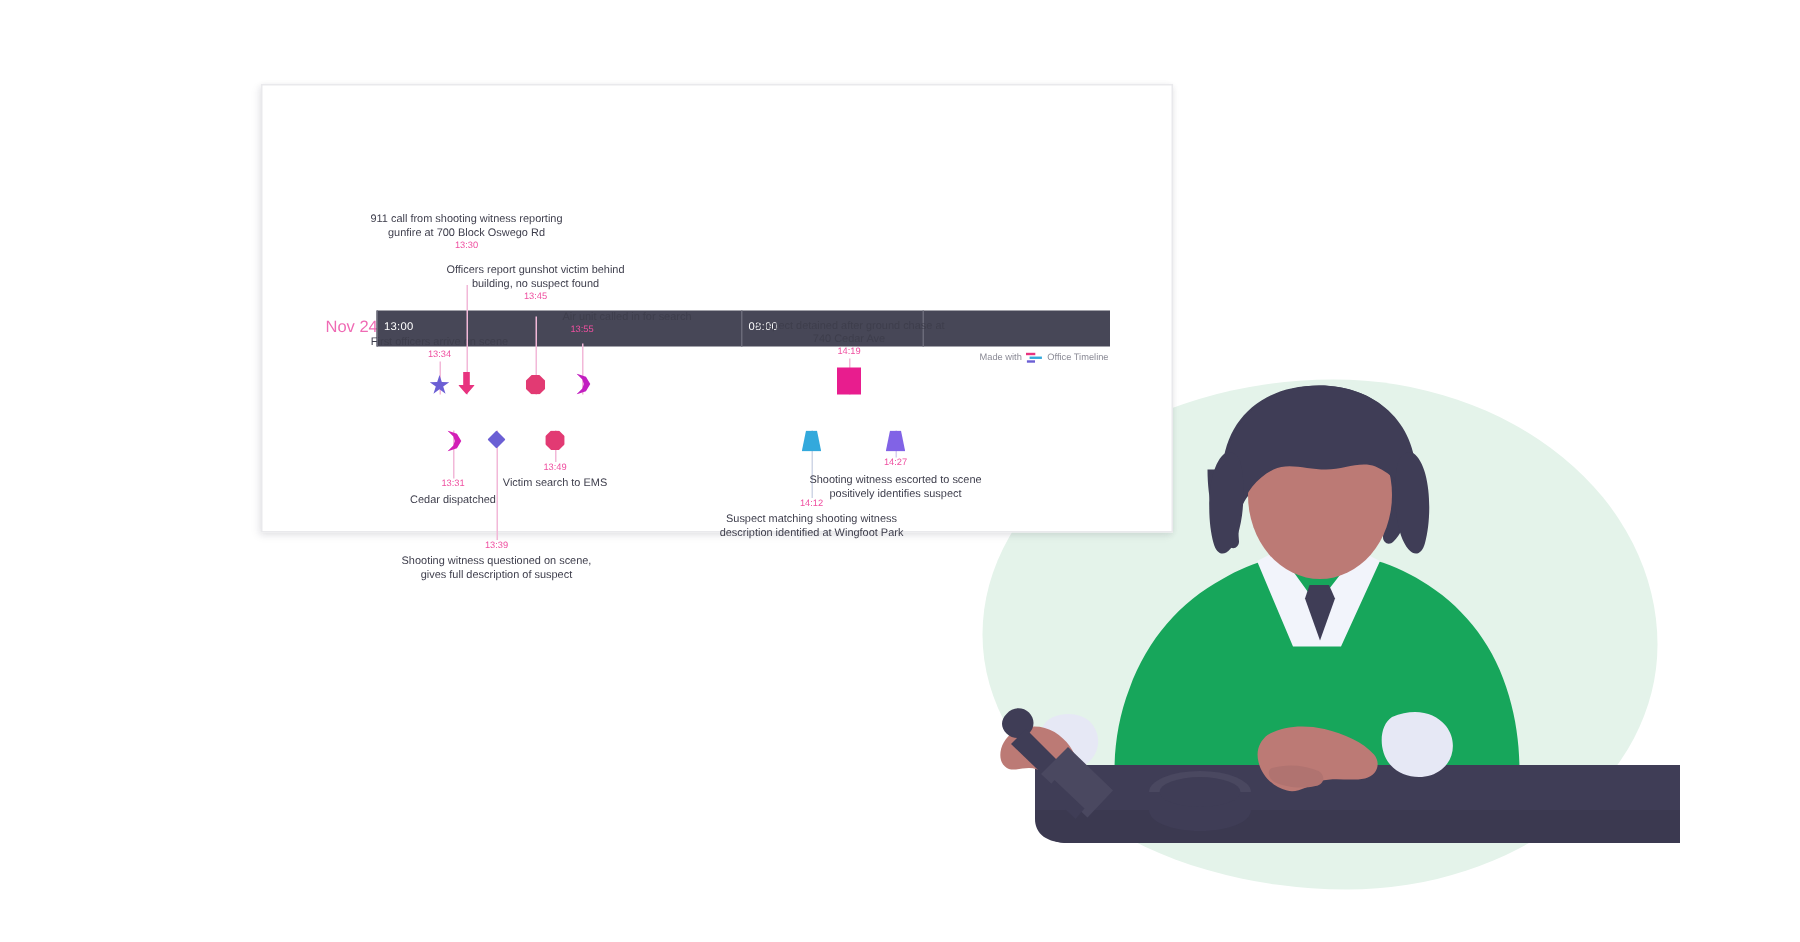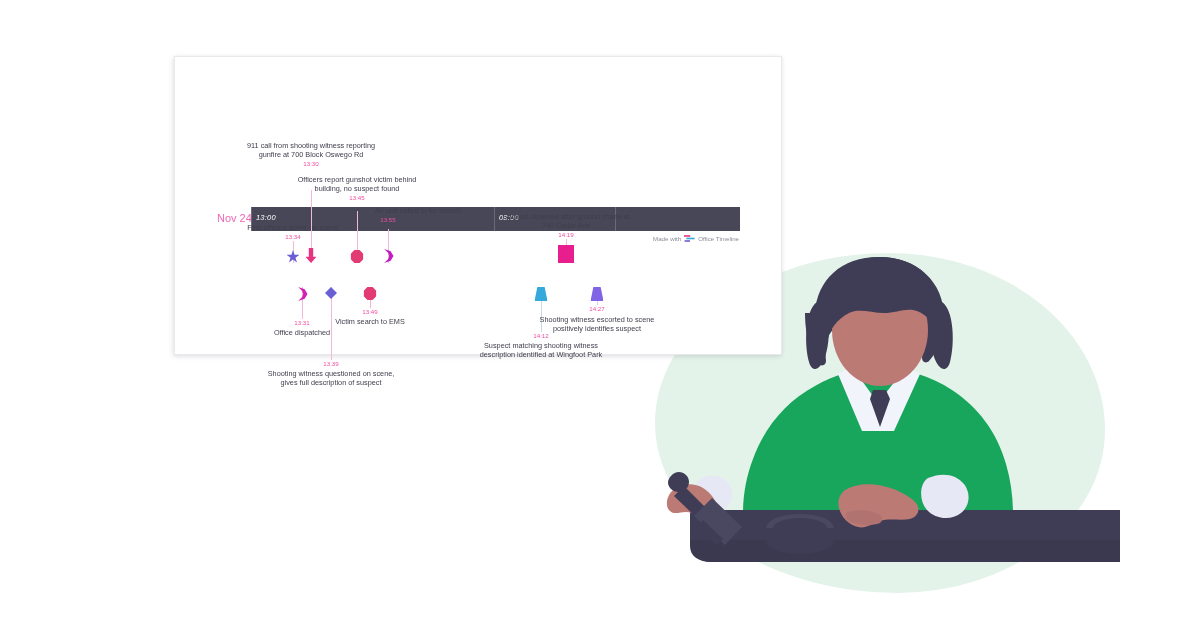--- a/index.html
+++ b/index.html
@@ -56,21 +56,20 @@
     height: 24px;
     background: #6a6a79;
   }
   .band-label {
     position: absolute;
     top: 6px;
     font-size: 7.5px;
     color: #ffffff;
     letter-spacing: .2px;
     white-space: nowrap;
-    font-style: italic;
   }
 
   #date-label {
     position: absolute;
     left: 42px;
     top: 155px;
     font-size: 11px;
     color: #ef6ab4;
     white-space: nowrap;
   }
@@ -217,21 +216,21 @@
   <div class="ms above" style="left:391px; top:206px;">
     <div class="stem" style="left:0px; height:24px;"></div>
     <div class="shape sh-square" style="top:-18px; background:#e81d8e;"></div>
     <div class="txt" style="top:-51px;">Suspect detained after ground chase at<br>740 Cedar Ave</div>
     <div class="time" style="top:-32px;">14:19</div>
   </div>
 
   <div class="ms below" style="left:127px; top:230px;">
     <div class="stem" style="left:0px; height:32px;"></div>
     <div class="shape sh-moon" style="top:0px; background:#d31fb6;"></div>
-    <div class="txt" style="top:41px;">Office dispatched</div>
+    <div class="txt" style="top:41px;">Cedar dispatched</div>
     <div class="time" style="top:32px;">13:31</div>
   </div>
 
   <div class="ms below" style="left:156px; top:230px;">
     <div class="stem" style="left:0px; height:73px;"></div>
     <div class="shape sh-diamond" style="top:0px; background:#6b5fd4;"></div>
     <div class="txt" style="top:82px;">Shooting witness questioned on scene,<br>gives full description of suspect</div>
     <div class="time" style="top:73px;">13:39</div>
   </div>
 

